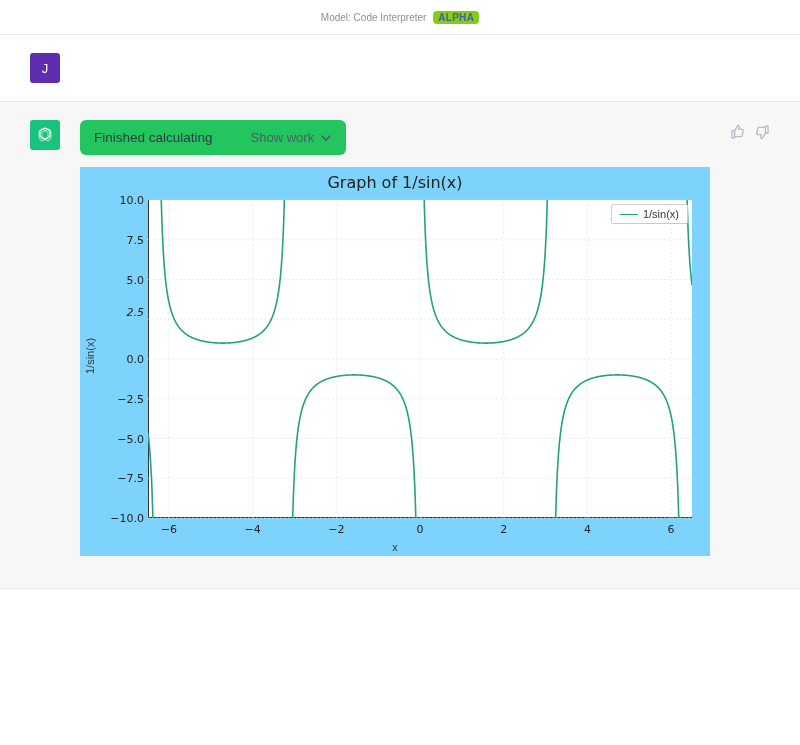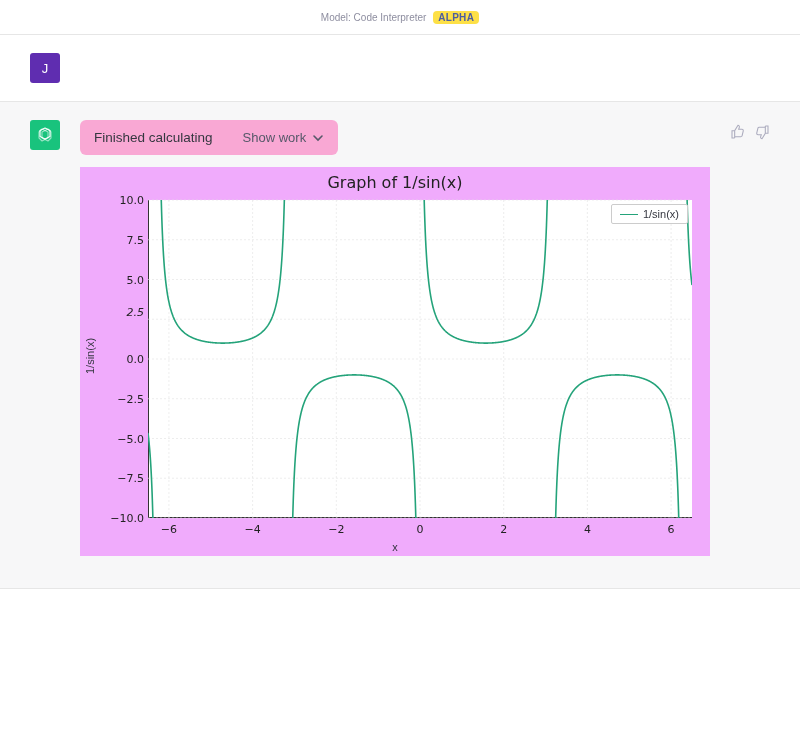--- a/index.html
+++ b/index.html
@@ -14,21 +14,21 @@
   }
   .model-bar {
     text-align: center;
     padding: 8px 0 10px;
     border-bottom: 1px solid #e6e6e6;
     background: #fff;
   }
   .model-label { color: #8e8ea0; font-size: 10px; }
   .alpha-badge {
     display: inline-block;
-    background: #fde047;
+    background: #84cc16;
     color: #4c5da0;
     font-size: 10px;
     font-weight: 600;
     padding: 1px 5px;
     border-radius: 4px;
     margin-left: 4px;
     vertical-align: middle;
     letter-spacing: 0.3px;
   }
   .message-row {
@@ -52,32 +52,32 @@
   .msg-body { flex: 1; min-width: 0; }
   .user-text { font-size: 15px; color: #353740; padding-top: 4px; }
   .feedback {
     flex: 0 0 auto;
     display: flex; gap: 8px; color: #acacbe;
     padding-top: 4px;
   }
   .feedback svg { width: 16px; height: 16px; cursor: pointer; }
   .status-chip {
     display: inline-flex; align-items: flex-end;
-    background: #f9a8d4;
+    background: #22c55e;
     border-radius: 6px;
     padding: 10px 14px;
-    gap: 30px;
+    gap: 38px;
     font-size: 13.5px;
     color: #353740;
     margin-bottom: 12px;
   }
   .show-work { display: inline-flex; align-items: center; gap: 6px; color: #565869; cursor: pointer; font-size: 13px;}
   .show-work svg { width: 12px; height: 12px; }
   .chart-card {
-    background: #f0abfc;
+    background: #7dd3fc;
     padding: 6px 6px 2px 6px;
     margin-bottom: 14px;
   }
   .chart-title { text-align: center; font-size: 16px; color: #222; margin-bottom: 2px; font-family: "DejaVu Sans", Arial, sans-serif;}
   .plot-wrap { position: relative; width: 100%; height: 360px; }
   .plot-area {
     position: absolute; left: 62px; right: 12px; top: 6px; bottom: 36px;
     border-left: 1px solid #333; border-bottom: 1px solid #333;
     background: #fff;
   }

